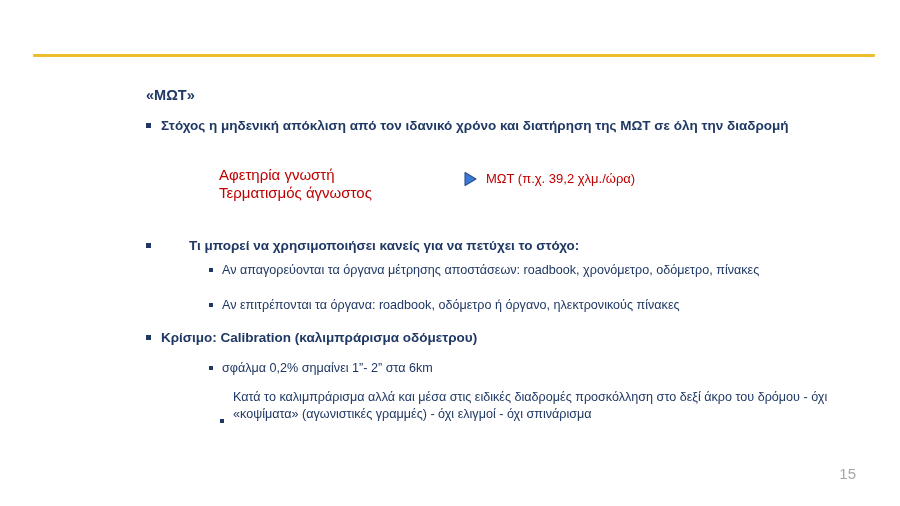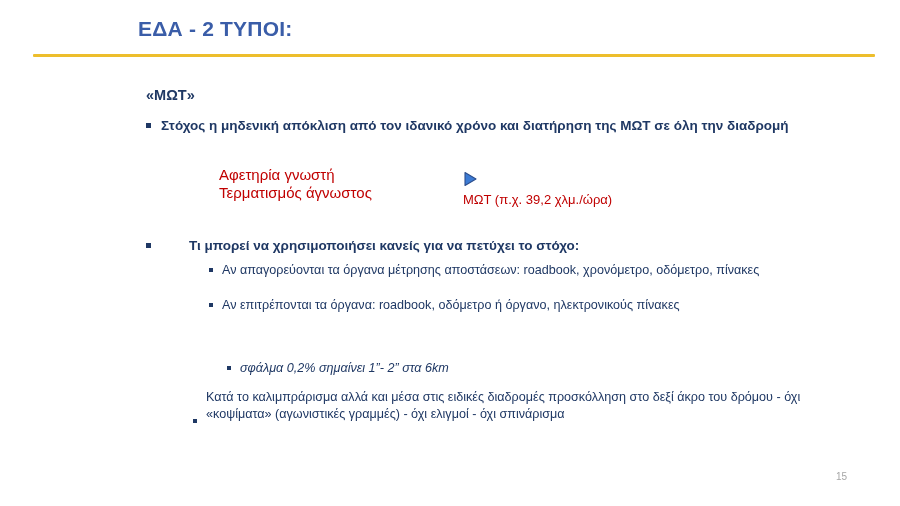--- a/index.html
+++ b/index.html
@@ -107,49 +107,47 @@
     font-size: 15px;
     line-height: 18px;
     white-space: pre-line;
   }
   .red-right {
     position: absolute;
     left: 463px;
     top: 170px;
     display: flex;
     align-items: flex-start;
-    flex-direction: column;
   }
   .play-tri {
     flex: 0 0 auto;
     margin-top: 1px;
     margin-right: 8px;
   }
   .red-right-label {
     color: #C00000;
     font-size: 13px;
     line-height: 17px;
     white-space: nowrap;
   }
 
   
   .page-num {
     position: absolute;
-    right: 53px;
+    right: 44px;
     bottom: 24px;
-    font-size: 10px;
+    font-size: 15px;
     color: #A6A6A6;
   }
 </style>
 </head>
 <body>
 
 <div class="slide">
 
-  <div class="slide-title">ΕΔΑ - 2 ΤΥΠΟΙ:</div>
   <div class="title-rule"></div>
 
   <div class="body-area">
 
     <div class="section-heading">«ΜΩΤ»</div>
 
     <div class="bullet" style="left:146px; top:117px; width:680px;">
       <span class="sq"></span>
       <span class="btext lvl1">Στόχος η μηδενική απόκλιση από τον ιδανικό χρόνο και διατήρηση της ΜΩΤ σε όλη την διαδρομή</span>
     </div>
@@ -174,27 +172,31 @@
     <div class="bullet" style="left:209px; top:297px; width:640px;">
       <span class="sq l2"></span>
       <span class="btext lvl2">Αν επιτρέπονται τα όργανα: roadbook, οδόμετρο ή όργανο, ηλεκτρονικούς πίνακες</span>
     </div>
 
     <div class="bullet" style="left:209px; top:262px; width:630px;">
       <span class="sq l2"></span>
       <span class="btext lvl2">Αν απαγορεύονται τα όργανα μέτρησης αποστάσεων: roadbook, χρονόμετρο, οδόμετρο, πίνακες</span>
     </div>
 
-
-    <div class="bullet" style="left:227px; top:360px; width:620px;font-style:italic;">
+    <div class="bullet" style="left:146px; top:329px; width:700px;">
+      <span class="sq"></span>
+      <span class="btext lvl1">Κρίσιμο: Calibration (καλιμπράρισμα οδόμετρου)</span>
+    </div>
+
+    <div class="bullet" style="left:209px; top:360px; width:620px;">
       <span class="sq l2"></span>
       <span class="btext lvl2">σφάλμα 0,2% σημαίνει 1”- 2” στα 6km</span>
     </div>
 
-    <div class="bullet" style="left:193px; top:389px; width:648px;align-items:flex-end;">
+    <div class="bullet" style="left:220px; top:389px; width:648px;align-items:flex-end;">
       <span class="sq l2"></span>
       <span class="btext lvl2">Κατά το καλιμπράρισμα αλλά και μέσα στις ειδικές διαδρομές προσκόλληση στο  δεξί άκρο του δρόμου - όχι «κοψίματα» (αγωνιστικές γραμμές) - όχι ελιγμοί - όχι σπινάρισμα</span>
     </div>
 
   </div>
 
   <div class="page-num">15</div>
 
 </div>
 

